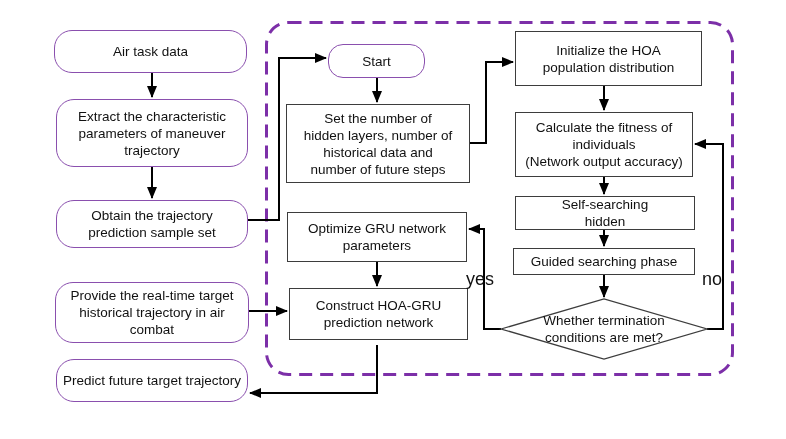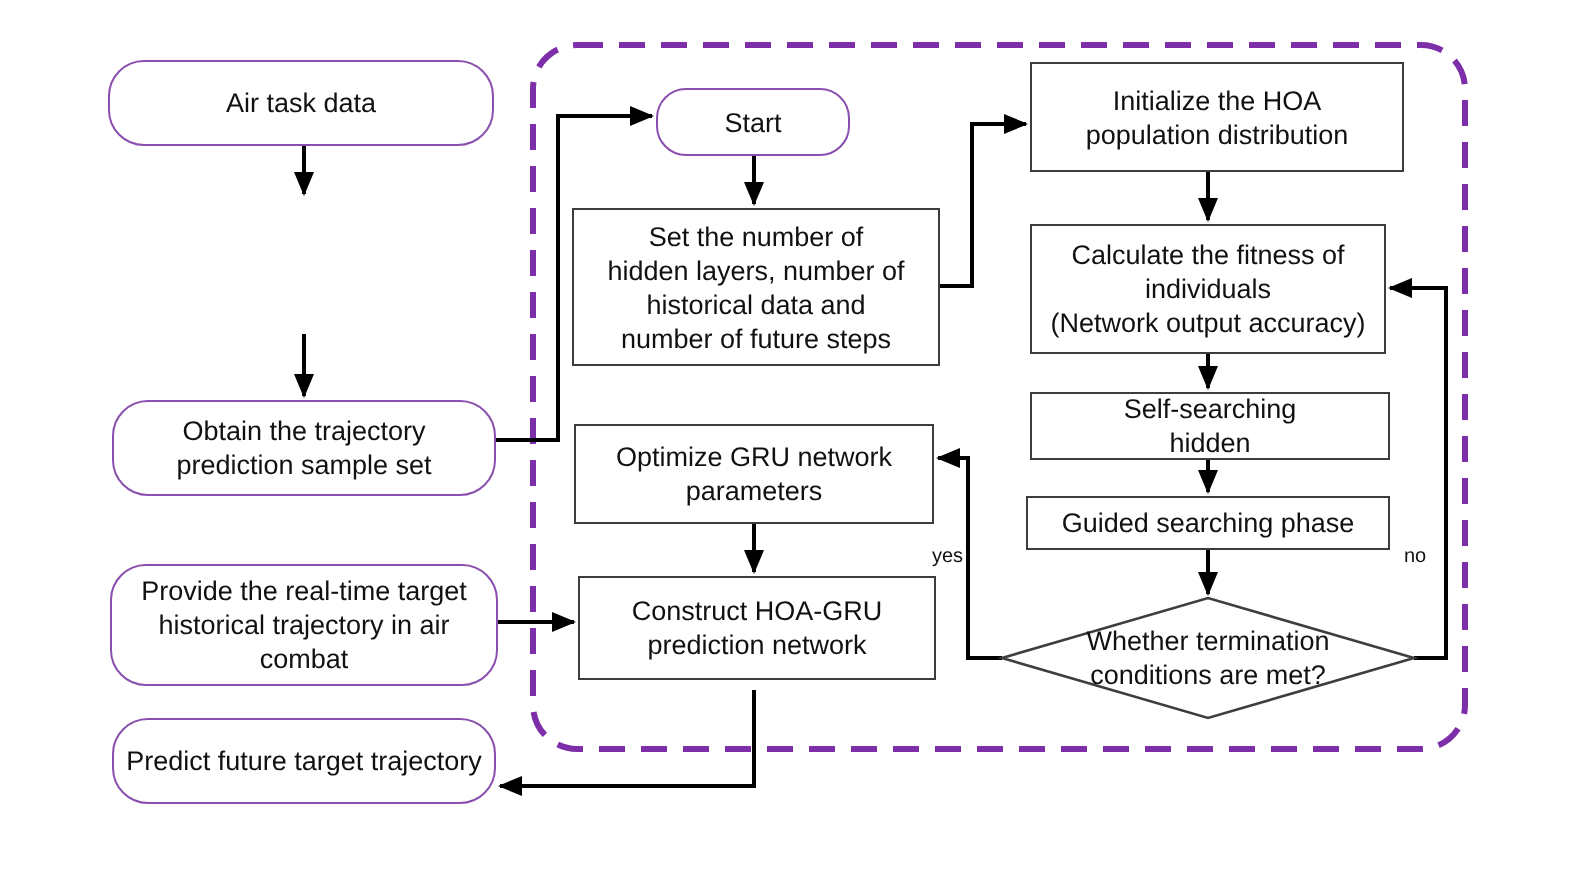--- a/index.html
+++ b/index.html
@@ -19,21 +19,21 @@
   .layer{position:absolute;left:0;top:0;width:786px;height:439px;}
   .node{
     position:absolute;box-sizing:border-box;background:#fff;
     display:flex;align-items:center;justify-content:center;text-align:center;
     font-size:13.5px;line-height:17px;white-space:pre-line;padding:1px 2px;
   }
   .rounded{border:1.6px solid var(--purple-node);border-radius:18px;}
   .rect{border:1.2px solid var(--ink);border-radius:0;}
   .plain{background:transparent;border:none;}
   .edge-label{
-    position:absolute;font-size:10px;line-height:16px;background:transparent;
+    position:absolute;font-size:18px;line-height:16px;background:transparent;
   }
   svg .connector{stroke:var(--arrow);stroke-width:2;fill:none;}
   svg .diamond{stroke:var(--ink);stroke-width:1.3;fill:#ffffff;}
   svg .dash-rect{stroke:var(--purple-dash);stroke-width:3;fill:none;stroke-dasharray:13 8;}
 </style>
 </head>
 <body>
 
 <div class="stage">
 
@@ -59,20 +59,23 @@
     <path class="connector" marker-end="url(#ah)" d="M501 329 L484 329 L484 229 L469 229"></path>
     <path class="connector" marker-end="url(#ah)" d="M377 257 L377 286"></path>
     <path class="connector" marker-end="url(#ah)" d="M249 311 L287 311"></path>
     <path class="connector" marker-end="url(#ah)" d="M377 345 L377 393 L250 393"></path>
 
     <polygon class="diamond" points="501,329 604,299 707,329 604,359"></polygon>
   </svg>
 
   <div class="node rounded" style="left:54px;top:30px;width:193px;height:43px">Air task data</div>
 
+  <div class="node rounded" style="left:56px;top:99px;width:192px;height:68px">Extract the characteristic
+parameters of maneuver
+trajectory</div>
 
   <div class="node rounded" style="left:56px;top:200px;width:192px;height:48px">Obtain the trajectory
 prediction sample set</div>
 
   <div class="node rounded" style="left:55px;top:282px;width:194px;height:61px">Provide the real-time target
 historical trajectory in air
 combat</div>
 
   <div class="node rounded" style="left:56px;top:359px;width:192px;height:43px">Predict future target trajectory</div>
 

